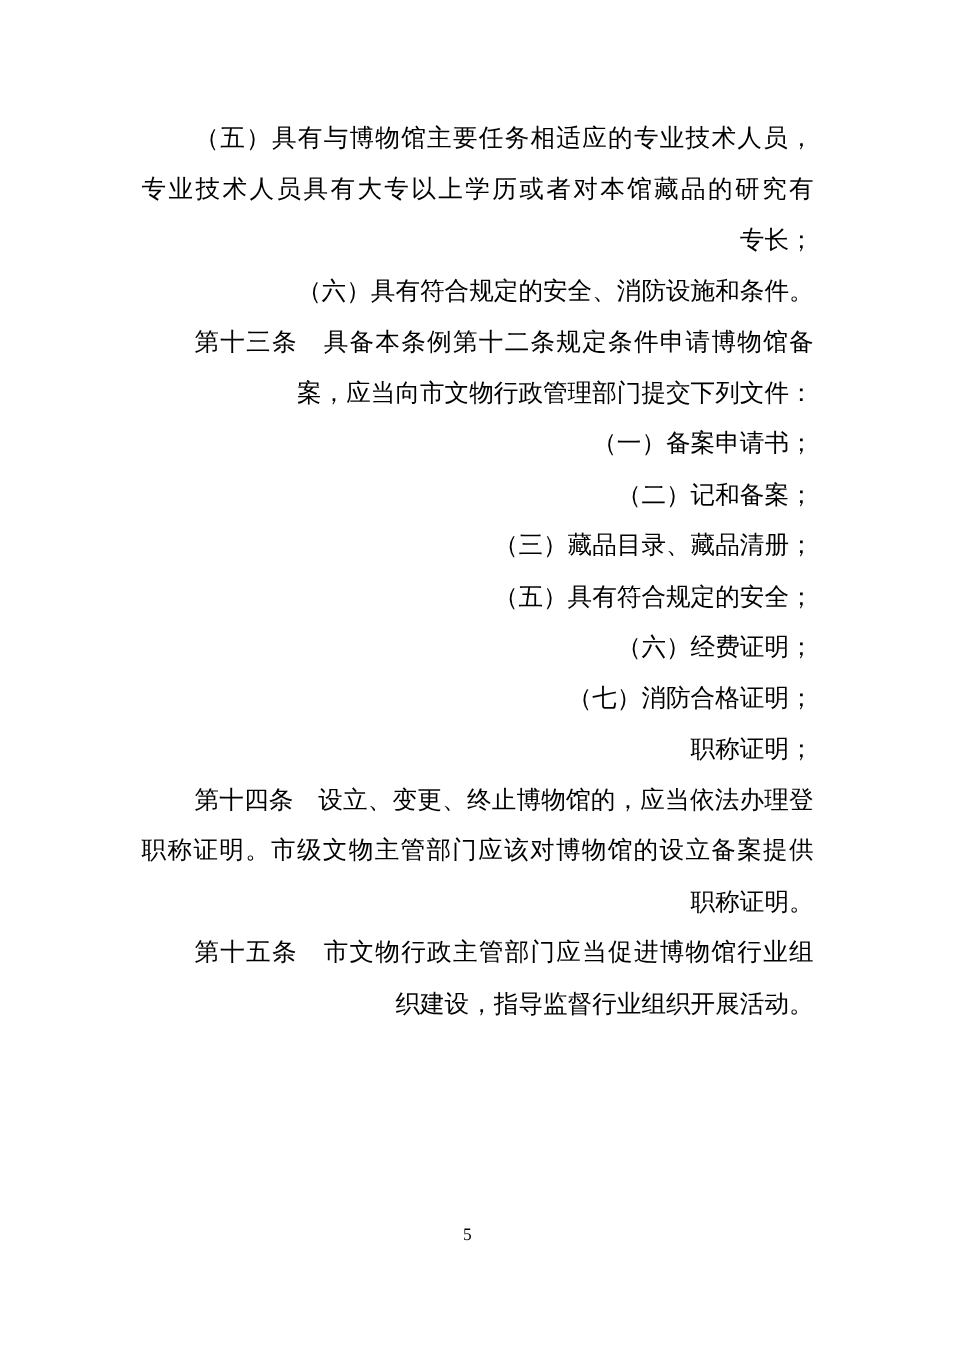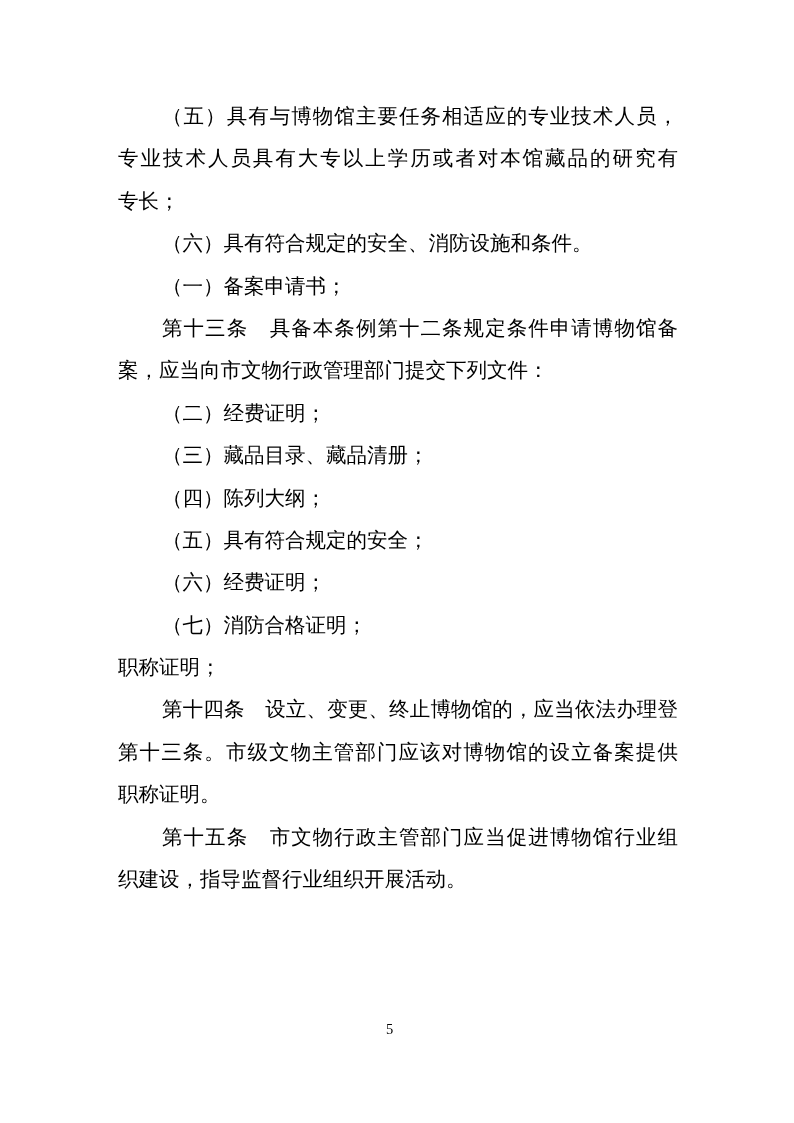--- a/index.html
+++ b/index.html
@@ -24,21 +24,21 @@
   }
   .para {
     margin: 0;
     padding: 0;
   }
   .line {
     font-size: 20.5px;
     line-height: 42.4px;
     height: 42.4px;
     white-space: nowrap;
-    text-align: left;
+    text-align: right;
     color: #000000;
   }
   
   .line.first {
     padding-left: 44px;
   }
   
   .line.fill {
     text-align: justify;
     text-align-last: justify;
@@ -62,50 +62,47 @@
   <div class="text-block">
       <div class="para">
         <div class="line first fill">（五）具有与博物馆主要任务相适应的专业技术人员，</div>
         <div class="line fill">专业技术人员具有大专以上学历或者对本馆藏品的研究有</div>
         <div class="line">专长；</div>
       </div>
       <div class="para">
         <div class="line first">（六）具有符合规定的安全、消防设施和条件。</div>
       </div>
       <div class="para">
-        <div class="line first">（一）备案申请书；</div>
-      </div>
-      <div class="para">
         <div class="line first fill">第十三条　具备本条例第十二条规定条件申请博物馆备</div>
         <div class="line">案，应当向市文物行政管理部门提交下列文件：</div>
       </div>
       <div class="para">
-        <div class="line first">（二）经费证明；</div>
+        <div class="line first">（一）备案申请书；</div>
+      </div>
+      <div class="para">
+        <div class="line first">（二）记和备案；</div>
       </div>
       <div class="para">
         <div class="line first">（三）藏品目录、藏品清册；</div>
-      </div>
-      <div class="para">
-        <div class="line first">（四）陈列大纲；</div>
       </div>
       <div class="para">
         <div class="line first">（五）具有符合规定的安全；</div>
       </div>
       <div class="para">
         <div class="line first">（六）经费证明；</div>
       </div>
       <div class="para">
         <div class="line first">（七）消防合格证明；</div>
       </div>
       <div class="para">
         <div class="line">职称证明；</div>
       </div>
       <div class="para">
         <div class="line first fill">第十四条　设立、变更、终止博物馆的，应当依法办理登</div>
-        <div class="line fill">第十三条。市级文物主管部门应该对博物馆的设立备案提供</div>
+        <div class="line fill">职称证明。市级文物主管部门应该对博物馆的设立备案提供</div>
         <div class="line">职称证明。</div>
       </div>
       <div class="para">
         <div class="line first fill">第十五条　市文物行政主管部门应当促进博物馆行业组</div>
         <div class="line">织建设，指导监督行业组织开展活动。</div>
       </div>
     </div>
   <div class="page-number">5</div>
 </div>
 

